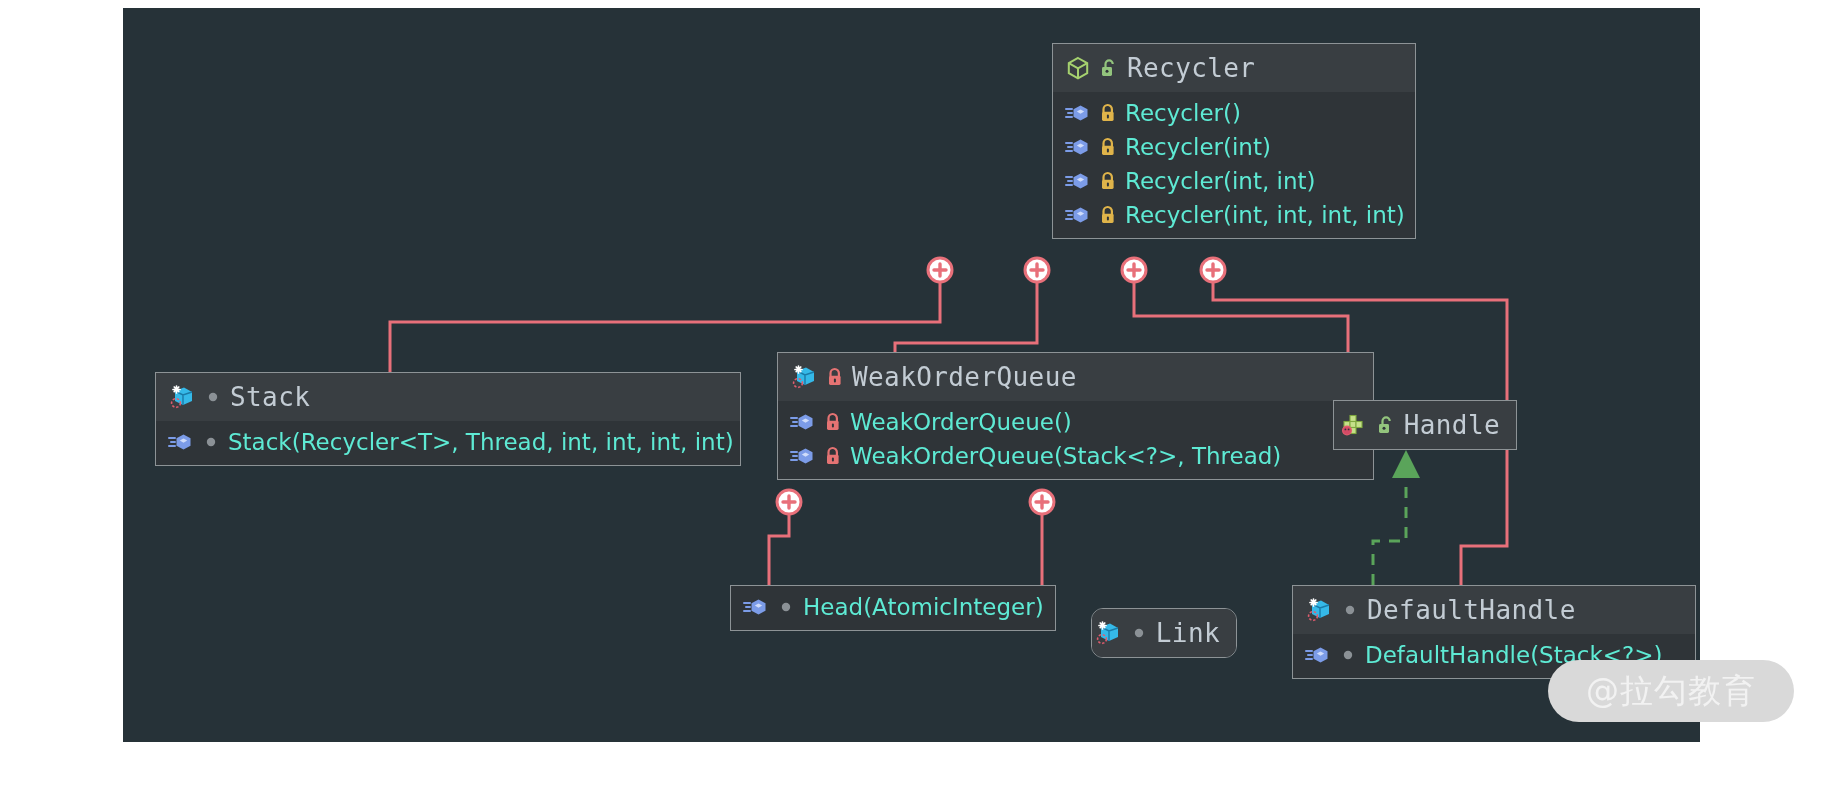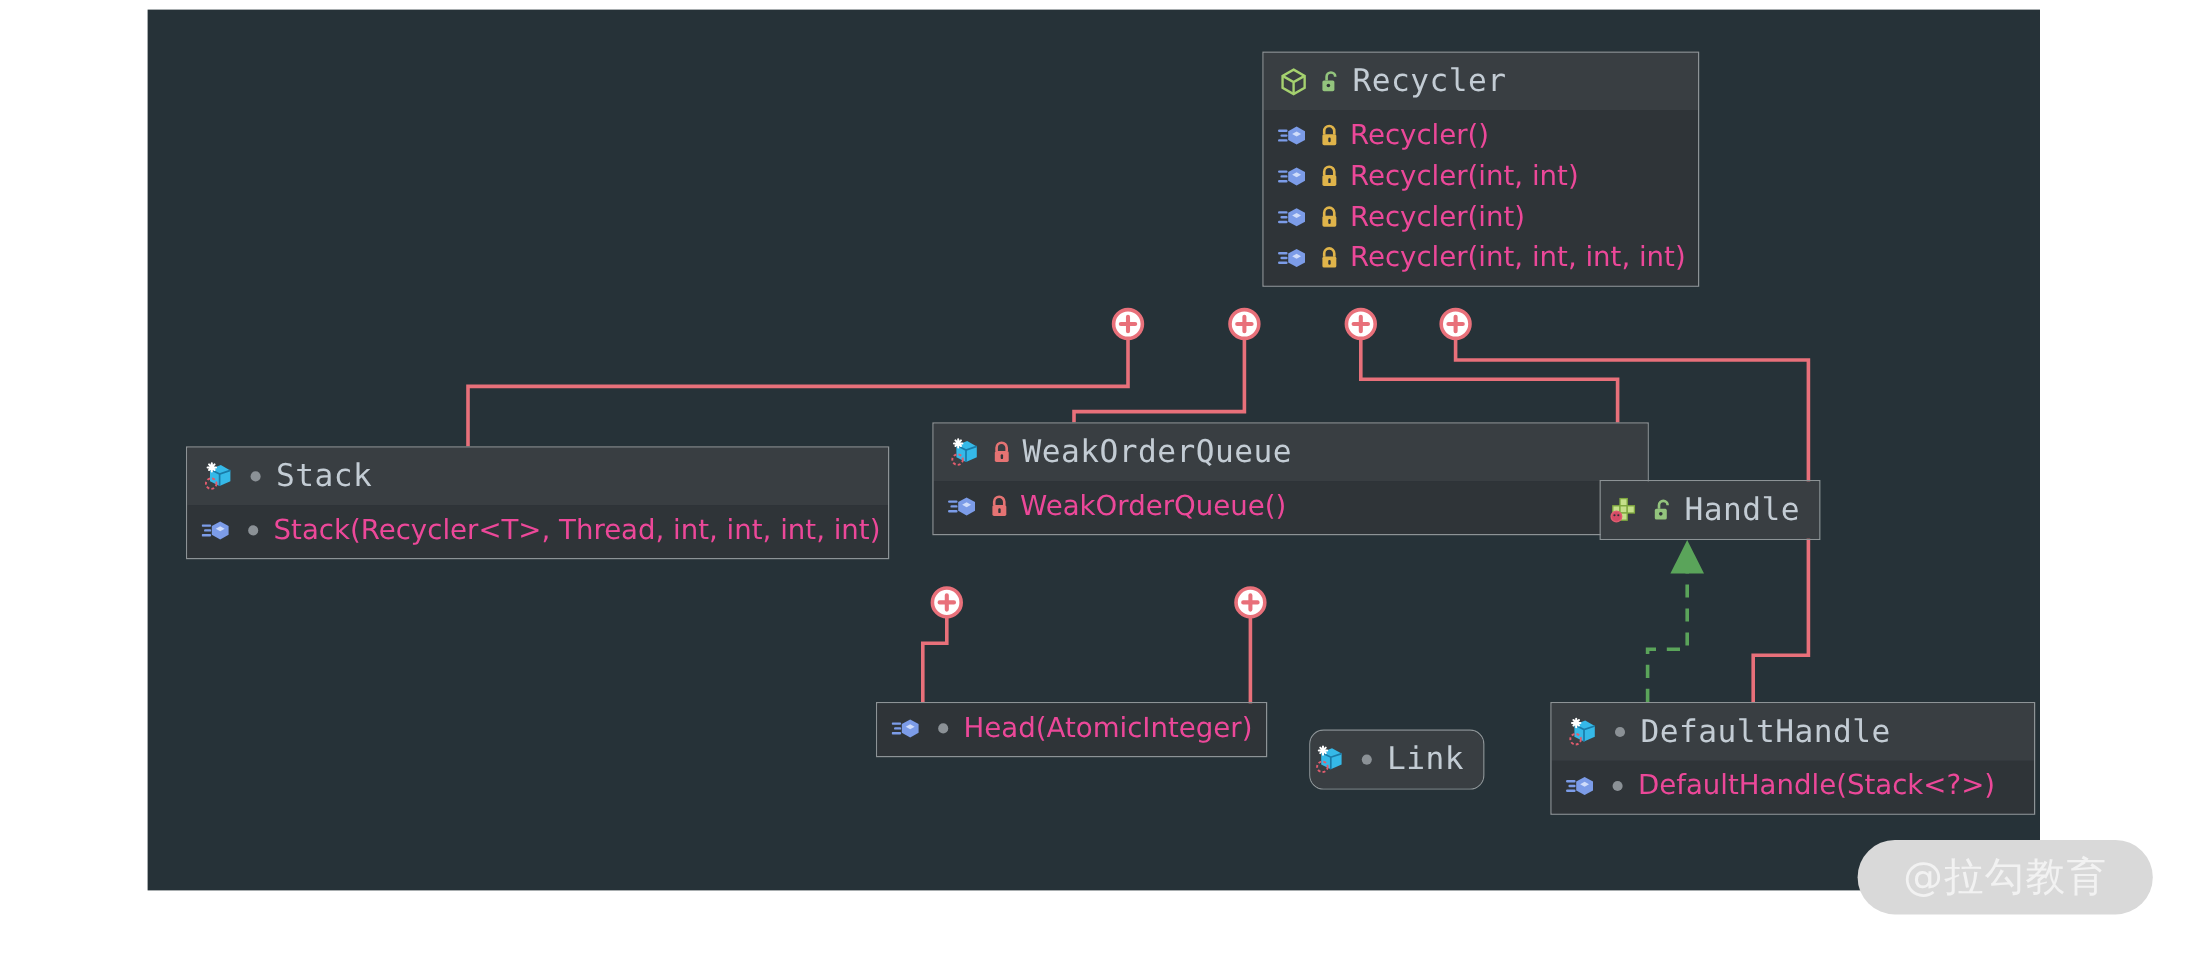--- a/index.html
+++ b/index.html
@@ -61,31 +61,31 @@
   .member {
     display: flex;
     align-items: center;
     gap: 9px;
     padding: 4px 16px 4px 12px;
     white-space: nowrap;
   }
   .member-label {
     font-family: "DejaVu Sans", sans-serif;
     font-size: 23px;
-    color: #ec4899;
+    color: #5eead4;
   }
 
   
   .icon { display: inline-flex; align-items: center; justify-content: center; flex: none; }
   .icon svg { display: block; }
 
   
   #watermark {
     position: absolute;
-    left: 1548px; top: 700px;
+    left: 1548px; top: 660px;
     width: 246px; height: 62px;
     background: #d9d9d9;
     border-radius: 31px;
     display: flex;
     align-items: center;
     justify-content: center;
     color: #f2f2f2;
     font-family: "DejaVu Sans", sans-serif;
     font-size: 33px;
     letter-spacing: 1px;
@@ -190,38 +190,38 @@
               <path d="M15.5 6.5 L19.2 8.6 L15.5 10.7 L11.8 8.6 Z" fill="#cfdcfa"></path>
             </svg>
           </span>
           <span class="icon">
             <svg width="16" height="20" viewBox="0 0 16 20">
               <path d="M3.5 9 V6.2 a4.2 4.2 0 0 1 8.4 0 V9" fill="none" stroke="#e0b44a" stroke-width="2.2"></path>
               <rect x="2" y="8.8" width="11.6" height="9.2" rx="1.4" fill="#e0b44a"></rect>
               <rect x="6.9" y="11.6" width="2" height="4" rx="1" fill="#2f3438"></rect>
             </svg>
           </span>
-          <span class="member-label">Recycler(int, int)</span>
+          <span class="member-label">Recycler(int)</span>
         </div>
         <div class="member">
           <span class="icon">
             <svg width="26" height="20" viewBox="0 0 26 20">
               <path d="M1 6 H7 M3 10 H7 M1 14 H7" stroke="#7c9ce8" stroke-width="2" stroke-linecap="round" fill="none"></path>
               <path d="M15.5 2.5 L22.5 6.3 V13.7 L15.5 17.5 L8.5 13.7 V6.3 Z" fill="#7c9ce8"></path>
               <path d="M15.5 6.5 L19.2 8.6 L15.5 10.7 L11.8 8.6 Z" fill="#cfdcfa"></path>
             </svg>
           </span>
           <span class="icon">
             <svg width="16" height="20" viewBox="0 0 16 20">
               <path d="M3.5 9 V6.2 a4.2 4.2 0 0 1 8.4 0 V9" fill="none" stroke="#e0b44a" stroke-width="2.2"></path>
               <rect x="2" y="8.8" width="11.6" height="9.2" rx="1.4" fill="#e0b44a"></rect>
               <rect x="6.9" y="11.6" width="2" height="4" rx="1" fill="#2f3438"></rect>
             </svg>
           </span>
-          <span class="member-label">Recycler(int)</span>
+          <span class="member-label">Recycler(int, int)</span>
         </div>
         <div class="member">
           <span class="icon">
             <svg width="26" height="20" viewBox="0 0 26 20">
               <path d="M1 6 H7 M3 10 H7 M1 14 H7" stroke="#7c9ce8" stroke-width="2" stroke-linecap="round" fill="none"></path>
               <path d="M15.5 2.5 L22.5 6.3 V13.7 L15.5 17.5 L8.5 13.7 V6.3 Z" fill="#7c9ce8"></path>
               <path d="M15.5 6.5 L19.2 8.6 L15.5 10.7 L11.8 8.6 Z" fill="#cfdcfa"></path>
             </svg>
           </span>
           <span class="icon">
@@ -301,20 +301,37 @@
             </svg>
           </span>
           <span class="icon">
             <svg width="16" height="20" viewBox="0 0 16 20">
               <path d="M3.5 9 V6.2 a4.2 4.2 0 0 1 8.4 0 V9" fill="none" stroke="#e57373" stroke-width="2.2"></path>
               <rect x="2" y="8.8" width="11.6" height="9.2" rx="1.4" fill="#e57373"></rect>
               <rect x="6.9" y="11.6" width="2" height="4" rx="1" fill="#2f3438"></rect>
             </svg>
           </span>
           <span class="member-label">WeakOrderQueue()</span>
+        </div>
+        <div class="member">
+          <span class="icon">
+            <svg width="26" height="20" viewBox="0 0 26 20">
+              <path d="M1 6 H7 M3 10 H7 M1 14 H7" stroke="#7c9ce8" stroke-width="2" stroke-linecap="round" fill="none"></path>
+              <path d="M15.5 2.5 L22.5 6.3 V13.7 L15.5 17.5 L8.5 13.7 V6.3 Z" fill="#7c9ce8"></path>
+              <path d="M15.5 6.5 L19.2 8.6 L15.5 10.7 L11.8 8.6 Z" fill="#cfdcfa"></path>
+            </svg>
+          </span>
+          <span class="icon">
+            <svg width="16" height="20" viewBox="0 0 16 20">
+              <path d="M3.5 9 V6.2 a4.2 4.2 0 0 1 8.4 0 V9" fill="none" stroke="#e57373" stroke-width="2.2"></path>
+              <rect x="2" y="8.8" width="11.6" height="9.2" rx="1.4" fill="#e57373"></rect>
+              <rect x="6.9" y="11.6" width="2" height="4" rx="1" fill="#2f3438"></rect>
+            </svg>
+          </span>
+          <span class="member-label">WeakOrderQueue(Stack&lt;?&gt;, Thread)</span>
         </div>
       </div>
     </div>
 
     <div class="node no-body" style="left:1210px; top:392px; width:184px;">
       <div class="node-header">
         <span class="icon">
           <svg width="28" height="26" viewBox="0 0 28 26">
             <g fill="#c5e08a" stroke="#7fa83f" stroke-width="1.1">
               <rect x="10" y="3.5" width="6" height="6"></rect>

